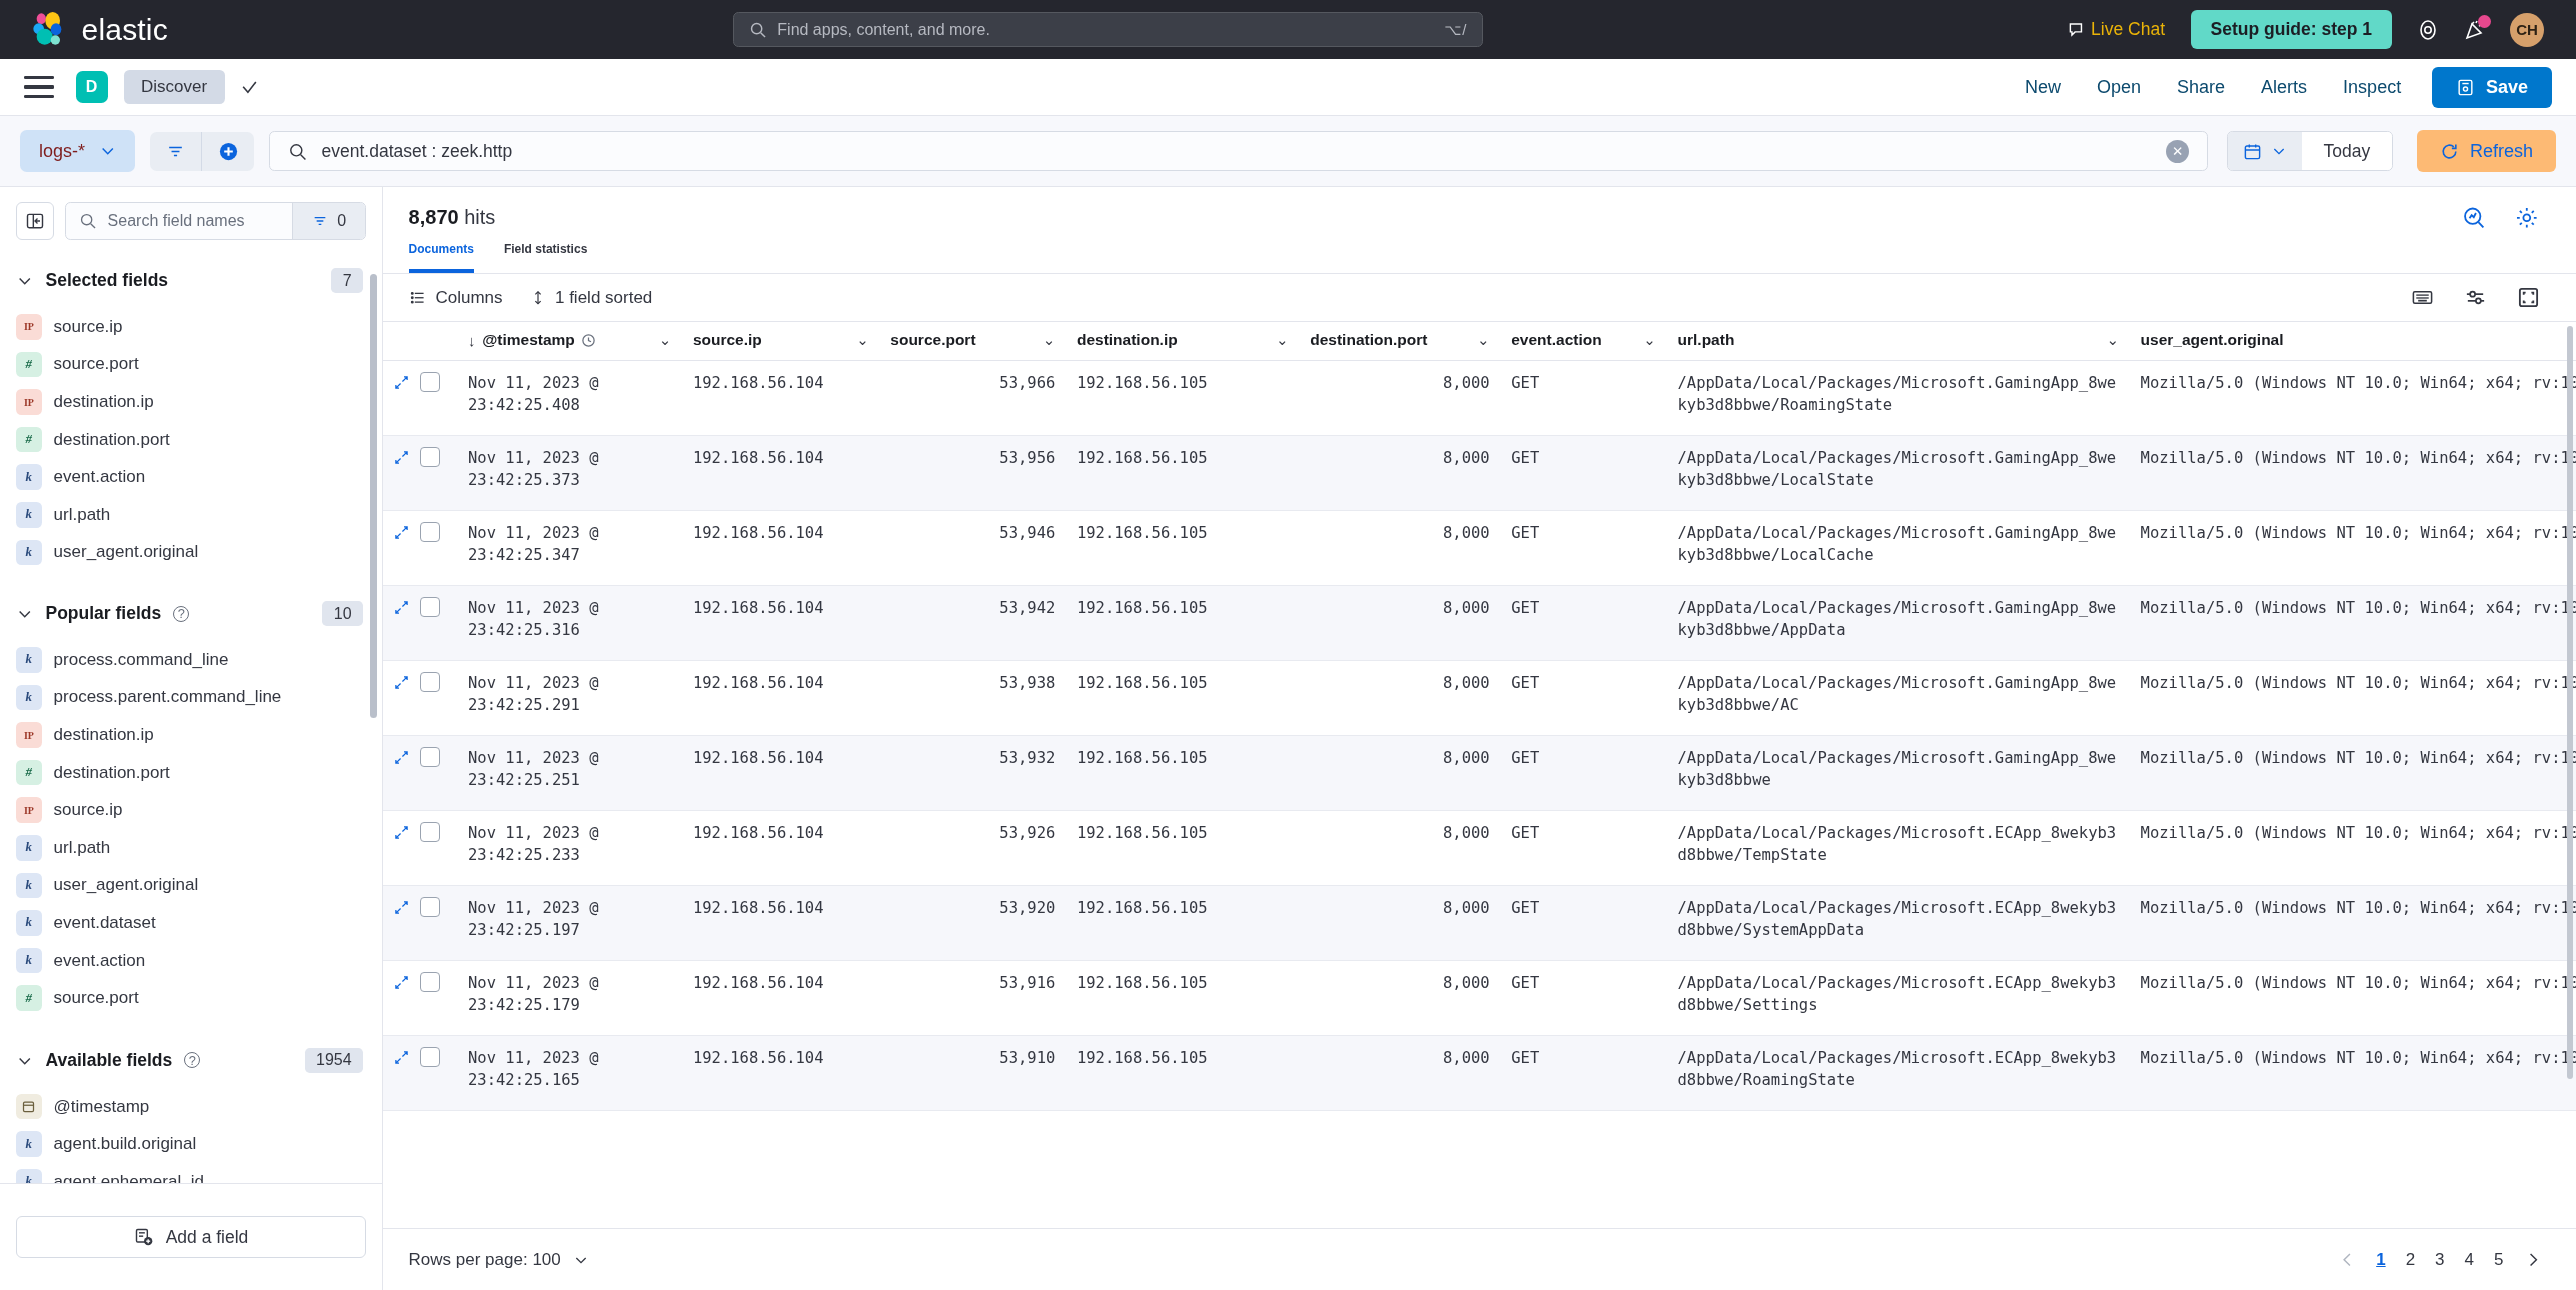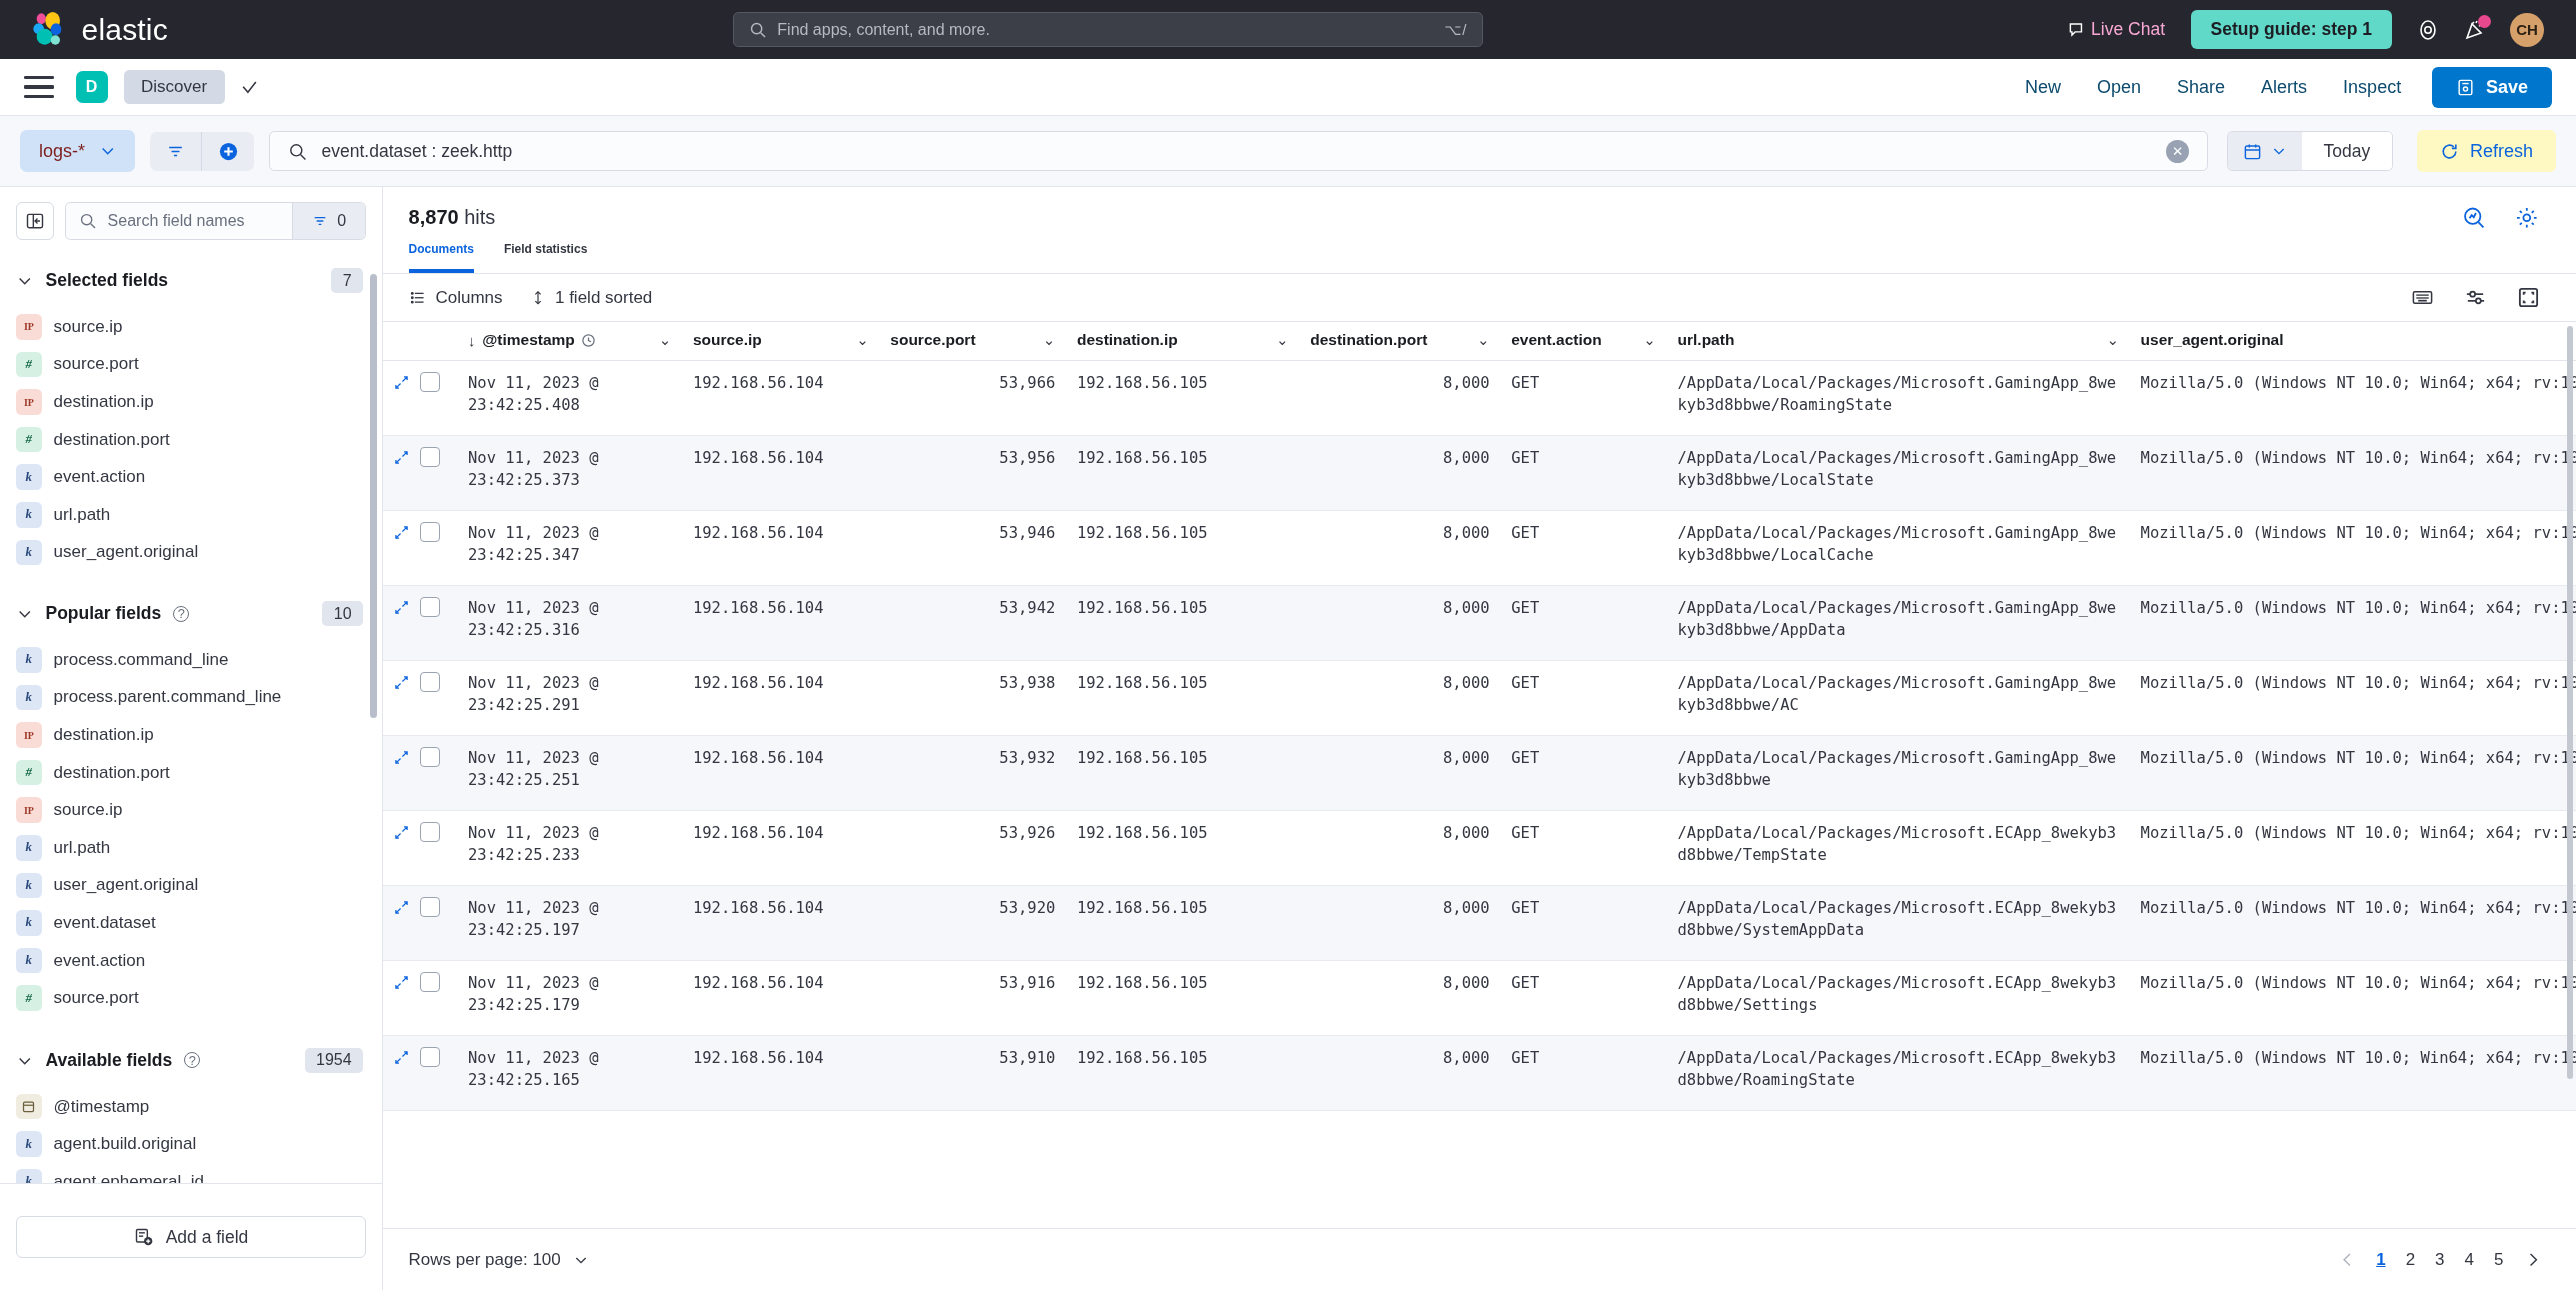--- a/index.html
+++ b/index.html
@@ -23,21 +23,21 @@
   .topbar-spacer { flex: 1; }
 
   .globalsearch {
     width: 750px; height: 35px; background: #3c3f48; border: 0.7px solid #55585f;
     border-radius: 5.4px; display: flex; align-items: center; gap: 10.8px; padding: 0 15px;
     position: absolute; left: 733px;
   }
   .globalsearch .ph { color: #b6b9c1; font-size: 16px; flex: 1; }
   .gs-kbd { color: #b6b9c1; font-size: 15px; letter-spacing:0.7px;}
 
-  .livechat { display: flex; align-items: center; gap: 4px; color: #f9a8d4; font-size: 17.5px; margin-right: 25.6px; }
+  .livechat { display: flex; align-items: center; gap: 4px; color: #eab308; font-size: 17.5px; margin-right: 25.6px; }
   .setupbtn {
     background: #61d9c8; color: #1c1e24; font-size: 17.5px; font-weight: 600;
     padding: 9.4px 20px; border-radius: 6px; white-space: nowrap;
   }
   .topicons { display: flex; align-items: center; gap: 23px; margin-left: 24px; }
   .avatar-ch {
     width: 34px; height: 34px; border-radius: 50%; background: #d6a06b;
     color: #2d2114; font-size: 15px; font-weight: 700;
     display: flex; align-items: center; justify-content: center;
   }
@@ -98,21 +98,21 @@
     width: 23px; height: 23px; border-radius: 50%; background: #98a2b3; color: #fff;
     font-size: 13.5px; display:flex; align-items:center; justify-content:center;
   }
   .datepicker {
     display: flex; align-items: center; height: 40px; border: 0.7px solid #d6dbe4;
     border-radius: 5.4px; overflow: hidden; margin-left: 4px;
   }
   .dp-left { background: #e9edf3; display: flex; align-items: center; gap: 9.4px; padding: 0 15px; height: 100%; }
   .dp-right { background: #ffffff; padding: 0 21.5px; height: 100%; display: flex; align-items: center; font-size: 17.5px; }
   .refreshbtn {
-    background: #fef9c3; color: #0b64dd; font-size: 18px; padding: 10.8px 23px;
+    background: #fdba74; color: #0b64dd; font-size: 18px; padding: 10.8px 23px;
     border-radius: 6px; display: flex; align-items: center; gap: 10.8px; margin-left: 9.4px;
   }
 
   
   .body { flex: 1; display: flex; min-height: 0; }
 
   
   .sidebar {
     width: 383px; flex: 0 0 383px; background: #ffffff; border-right: 0.7px solid #e3e5ec;
     display: flex; flex-direction: column; min-height: 0;

